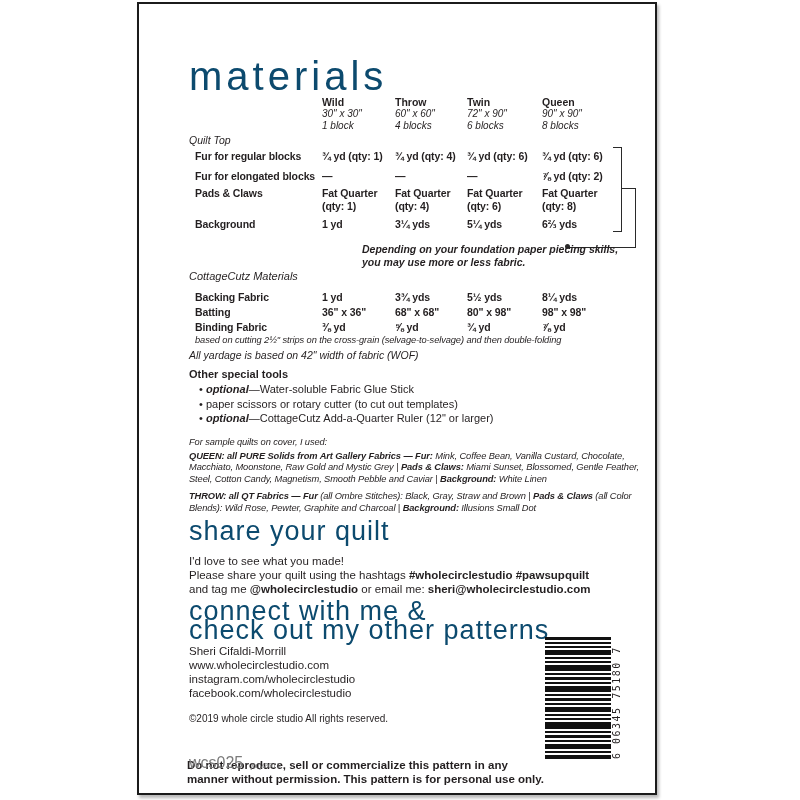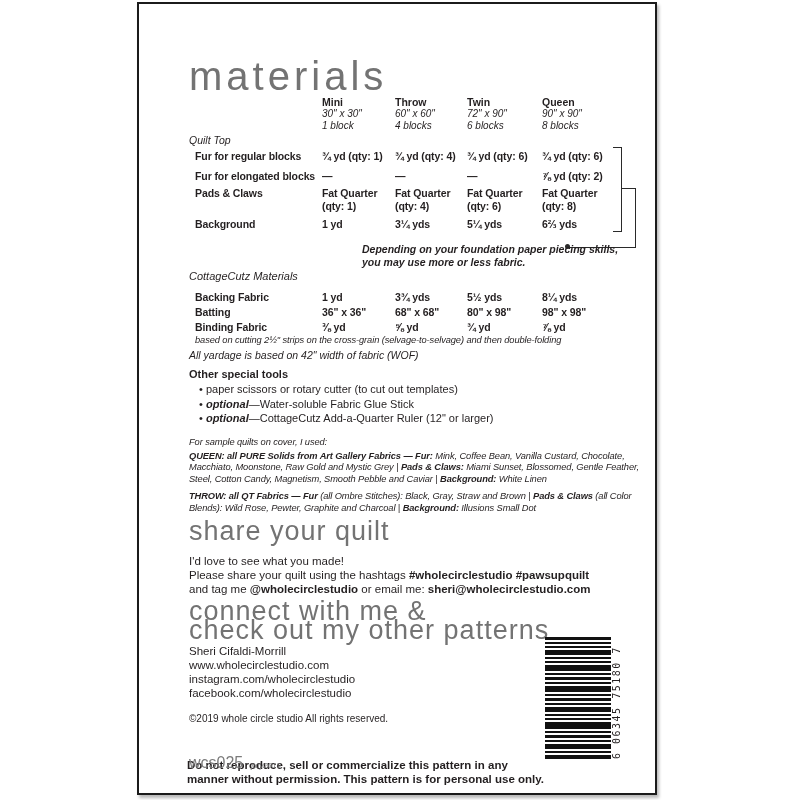--- a/index.html
+++ b/index.html
@@ -9,21 +9,21 @@
     font-family:"Liberation Sans", sans-serif;
     color:#231f20;
     -webkit-font-smoothing:antialiased;
   }
   .page{
     position:absolute;left:137px;top:2px;width:516px;height:789px;
     background:#ffffff;border:2px solid #1b1b1b;
     box-shadow:2px 3px 3px rgba(0,0,0,0.28);
   }
   .abs{position:absolute;white-space:nowrap;}
-  .green{color:#737373;}
+  .green{color:#0c4a6e;}
   h1.materials{
     font-size:40px;font-weight:400;letter-spacing:4px;margin:0;line-height:1;
   }
   .h2{
     font-size:27px;font-weight:400;letter-spacing:1px;line-height:19px;margin:0;
   }
   .it{font-style:italic;}
   .b{font-weight:700;}
   .sz10{font-size:10.5px;}
   .r{position:absolute;left:0;width:100%;height:14px;font-size:10.5px;letter-spacing:-0.1px;}
@@ -65,21 +65,21 @@
   }
 </style>
 </head>
 <body>
 
 <div class="page">
 
   <h1 class="materials green abs" style="left:50px;top:52px;">materials</h1>
 
   <div class="abs colhead" style="left:183px;top:92px;">
-    <div class="nm">Mini</div>
+    <div class="nm">Wild</div>
     <div class="dim">30" x 30"</div>
     <div class="blk">1 block</div>
   </div>
   <div class="abs colhead" style="left:256px;top:92px;">
     <div class="nm">Throw</div>
     <div class="dim">60" x 60"</div>
     <div class="blk">4 blocks</div>
   </div>
   <div class="abs colhead" style="left:328px;top:92px;">
     <div class="nm">Twin</div>
@@ -157,22 +157,22 @@
     <span class="val c3">¾ yd</span>
     <span class="val c4">⅞ yd</span>
   </div>
 
   <div class="abs smallnote" style="left:56px;top:331px;">based on cutting 2½" strips on the cross-grain (selvage-to-selvage) and then double-folding</div>
   <div class="abs it" style="left:50px;top:345px;font-size:10.5px;">All yardage is based on 42" width of fabric (WOF)</div>
 
   <div class="abs b" style="left:50px;top:364px;font-size:11px;">Other special tools</div>
 
   <div class="abs bullets" style="left:60px;top:378px;">
+    <div>• <span class="b it">optional</span><span>—Water-soluble Fabric Glue Stick</span></div>
     <div>• <span class="b it"></span><span>paper scissors or rotary cutter (to cut out templates)</span></div>
-    <div>• <span class="b it">optional</span><span>—Water-soluble Fabric Glue Stick</span></div>
     <div>• <span class="b it">optional</span><span>—CottageCutz Add-a-Quarter Ruler (12" or larger)</span></div>
   </div>
 
   <div class="abs samples" style="left:50px;top:433px;">
     <p style="margin-bottom:2px;">For sample quilts on cover, I used:</p>
     <p><span class="b">QUEEN: all PURE Solids from Art Gallery Fabrics — Fur:</span><span> Mink, Coffee Bean, Vanilla Custard, Chocolate, Macchiato, Moonstone, Raw Gold and Mystic Grey  |  </span><span class="b">Pads &amp; Claws:</span><span> Miami Sunset, Blossomed, Gentle Feather, Steel, Cotton Candy, Magnetism, Smooth Pebble and Caviar  |  </span><span class="b">Background:</span><span> White Linen</span></p>
     <p><span class="b">THROW: all QT Fabrics — Fur</span><span> (all Ombre Stitches): Black, Gray, Straw and Brown  |  </span><span class="b">Pads &amp; Claws</span><span> (all Color Blends): Wild Rose, Pewter, Graphite and Charcoal  |  </span><span class="b">Background:</span><span> Illusions Small Dot</span></p>
   </div>
 
   <h2 class="h2 green abs" style="left:50px;top:518px;text-align:center;">share your quilt</h2>

